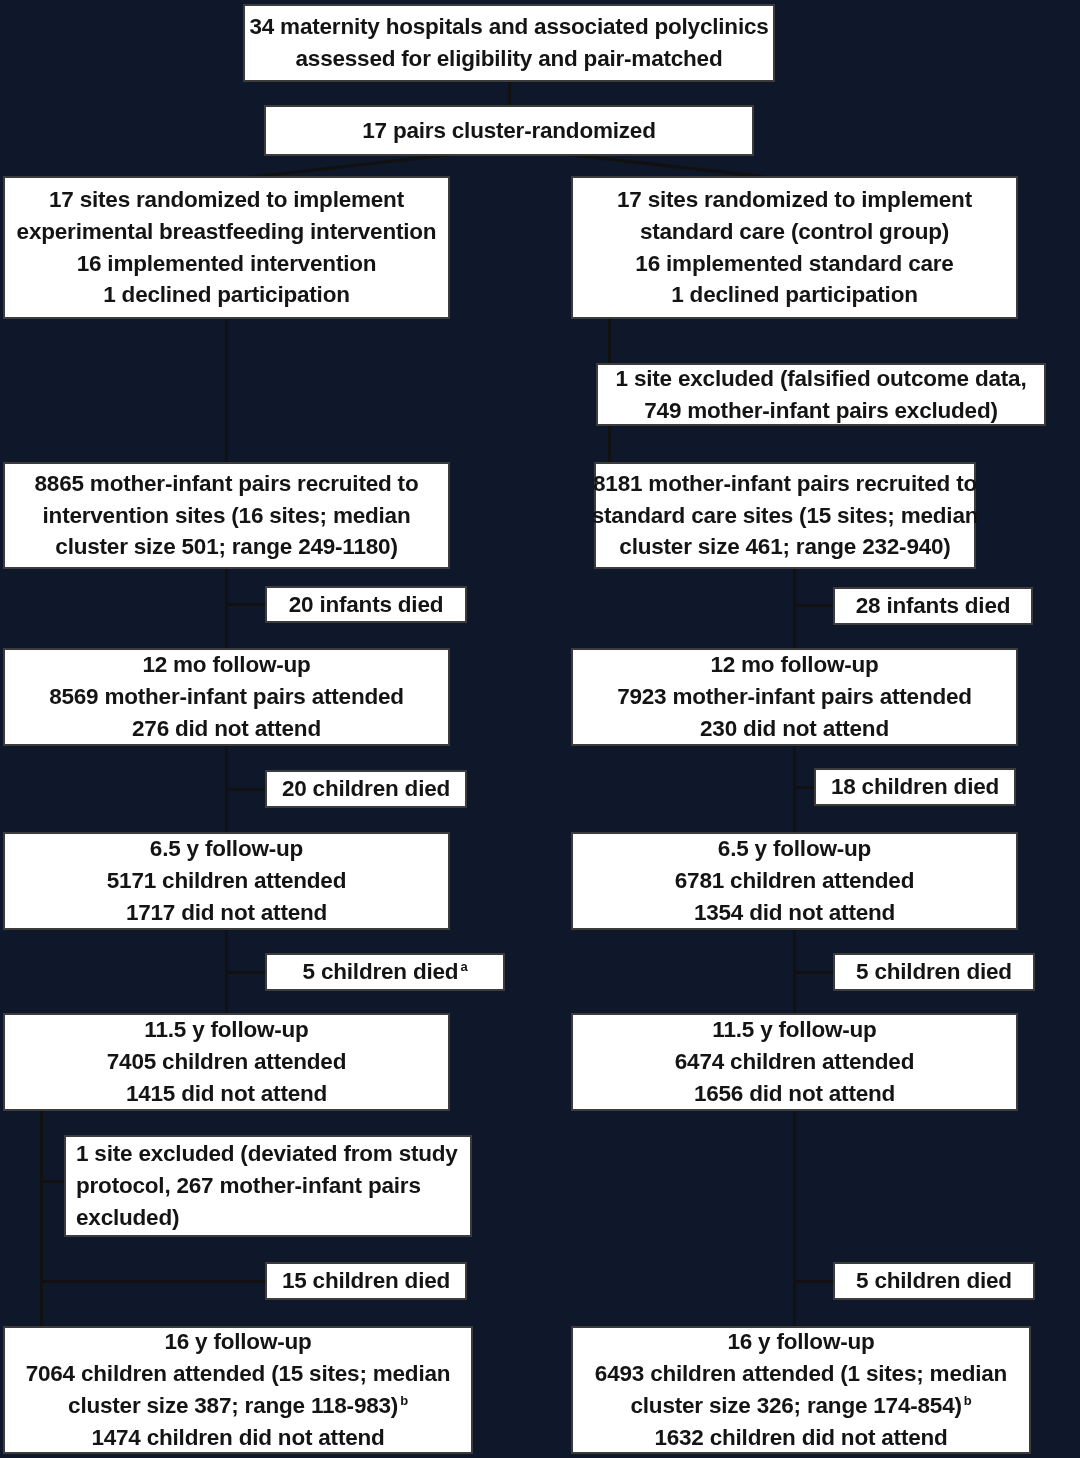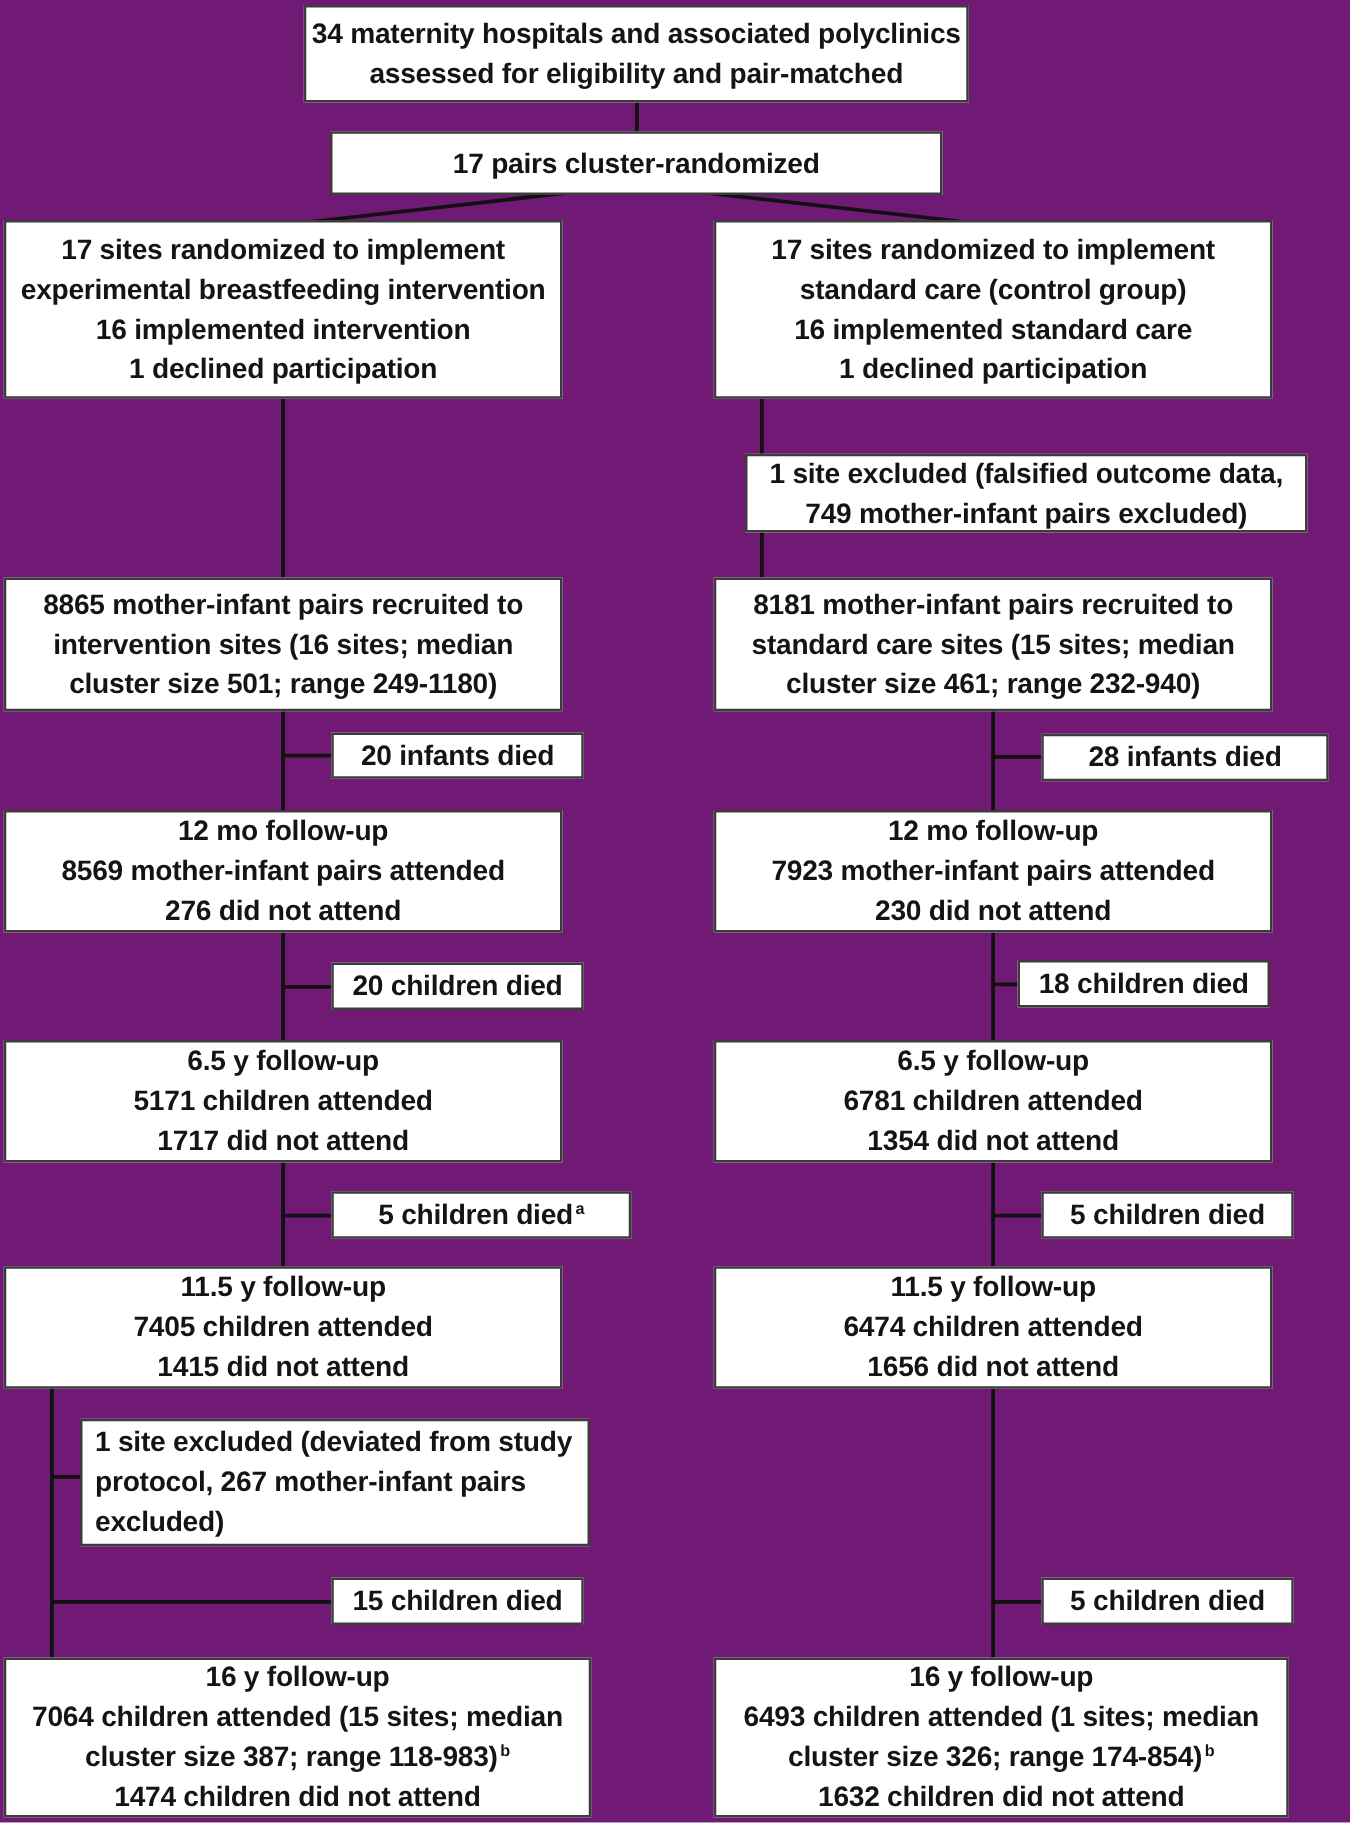--- a/index.html
+++ b/index.html
@@ -7,21 +7,21 @@
   body{
     font-family:"Liberation Sans","DejaVu Sans",sans-serif;
     color:#141414;
     -webkit-font-smoothing:antialiased;
   }
   #stage{
     position:relative;
     width:1080px;
     height:1458px;
     overflow:hidden;
-    background:#701a75;
+    background:#0f172a;
   }
   .box{
     position:absolute;
     box-sizing:border-box;
     border:2px solid #3c3c3c;
     background:#ffffff;
     display:flex;
     flex-direction:column;
     align-items:center;
     justify-content:center;
@@ -169,30 +169,30 @@
   </div>
 
   <div class="vline" style="left:608px; top:319px; height:148px;"></div>
   <div class="hline" style="left:608px; top:394px; width:24px;"></div>
 
   <div class="box" style="left:596px; top:363px; width:450px; height:63px;">
     <span class="ln">1 site excluded (falsified outcome data,</span>
     <span class="ln">749 mother-infant pairs excluded)</span>
   </div>
 
-  <div class="box" style="left:571px; top:462px; width:447px; height:107px;text-align:right;">
+  <div class="box" style="left:594px; top:462px; width:382px; height:107px;text-align:right;">
     <span class="ln">8181 mother-infant pairs recruited to</span>
     <span class="ln">standard care sites (15 sites; median</span>
     <span class="ln">cluster size 461; range 232-940)</span>
   </div>
 
   <div class="vline" style="left:793px; top:569px; height:83px;"></div>
   <div class="hline" style="left:793px; top:604px; width:44px;"></div>
 
-  <div class="box" style="left:833px; top:587px; width:230px; height:38px;">
+  <div class="box" style="left:833px; top:587px; width:200px; height:38px;">
     <span class="ln">28 infants died</span>
   </div>
 
   <div class="box" style="left:571px; top:648px; width:447px; height:98px;">
     <span class="ln">12 mo follow-up</span>
     <span class="ln">7923 mother-infant pairs attended</span>
     <span class="ln">230 did not attend</span>
   </div>
 
   <div class="vline" style="left:793px; top:746px; height:88px;"></div>

